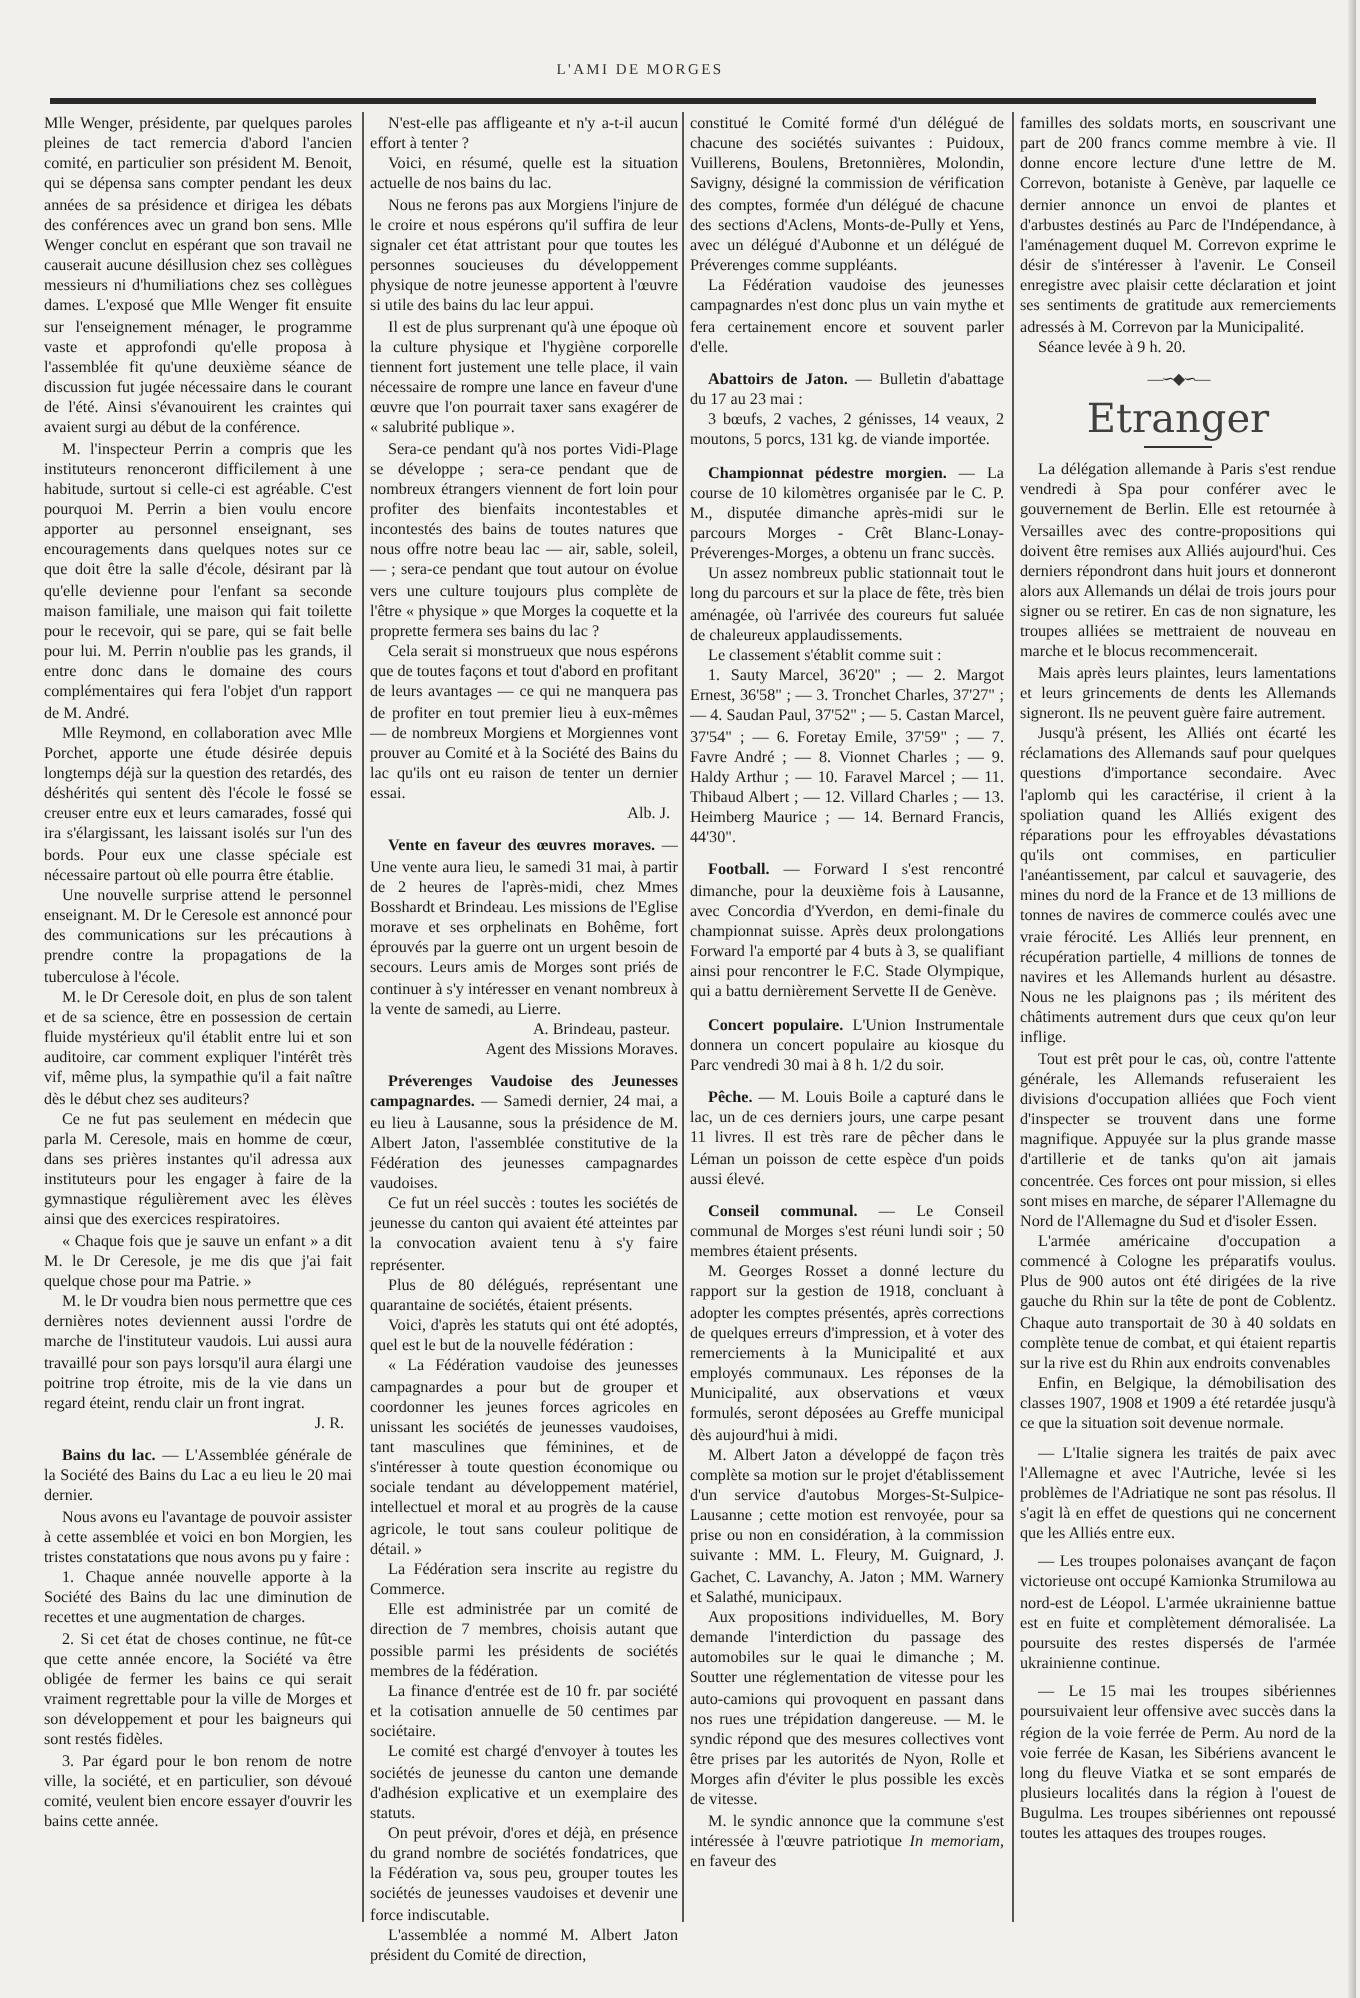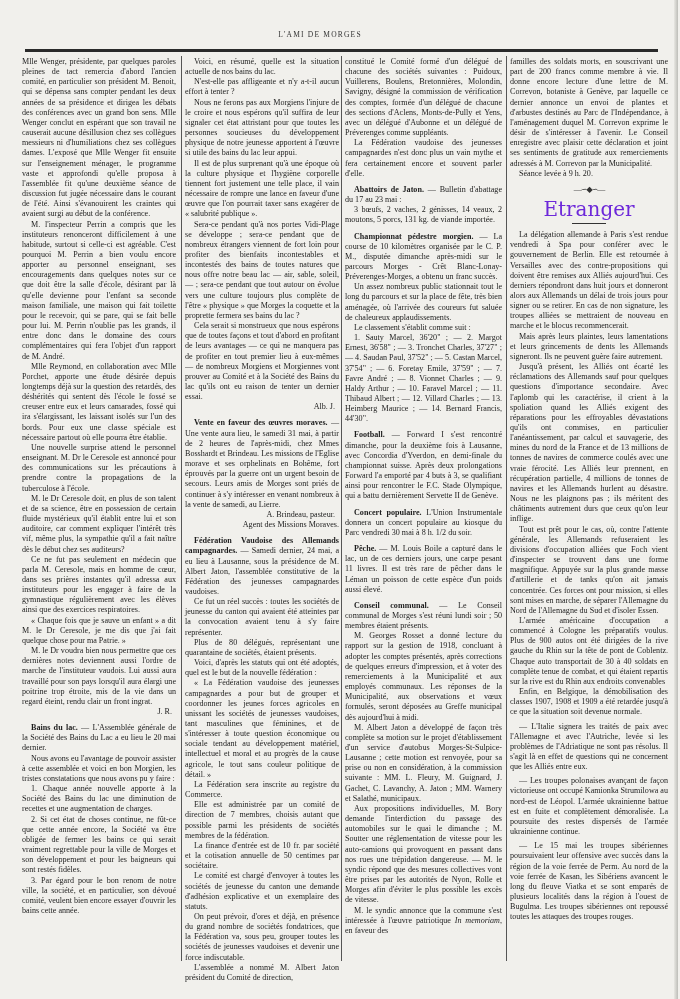--- a/index.html
+++ b/index.html
@@ -35,21 +35,21 @@
   p { margin: 0; text-indent: 9px; }
   p.noind { text-indent: 0; }
   .gap { margin-top: 4px; }
   .gap2 { margin-top: 6px; }
   b { font-weight: bold; }
   .sig { text-align: right; padding-right: 4px; }
   .sig2 { text-align: right; padding-right: 0; }
   .ornament { text-align: center; font-size: 8px; margin: 6px 0 2px; color: #333; letter-spacing: -1px; }
   .section-title {
     text-align: center; font-size: 20px; line-height: 24px; margin: 2px 0 0;
-    font-family: "DejaVu Serif", serif; font-weight: normal; color: #6d28d9;
+    font-family: "DejaVu Serif", serif; font-weight: normal; color: #404040;
   }
   .short-rule { width: 34px; height: 1px; background: #333; margin: 2px auto 6px; }
   .rightedge { position: absolute; right: 2px; top: 0; width: 4px; height: 999px; background: linear-gradient(to right, #e8e7e2, #bdbdb8); }
 </style>
 </head>
 <body>
 
 <div class="rightedge"></div>
 
 <div class="masthead">L'AMI DE MORGES</div>
@@ -70,31 +70,31 @@
   <p>M. le Dr voudra bien nous permettre que ces dernières notes deviennent aussi l'ordre de marche de l'instituteur vaudois. Lui aussi aura travaillé pour son pays lorsqu'il aura élargi une poitrine trop étroite, mis de la vie dans un regard éteint, rendu clair un front ingrat.</p>
   <div class="sig">J. R.</div>
   <p class="gap2"><b>Bains du lac.</b><span> — L'Assemblée générale de la Société des Bains du Lac a eu lieu le 20 mai dernier.</span></p>
   <p>Nous avons eu l'avantage de pouvoir assister à cette assemblée et voici en bon Morgien, les tristes constatations que nous avons pu y faire :</p>
   <p>1. Chaque année nouvelle apporte à la Société des Bains du lac une diminution de recettes et une augmentation de charges.</p>
   <p>2. Si cet état de choses continue, ne fût-ce que cette année encore, la Société va être obligée de fermer les bains ce qui serait vraiment regrettable pour la ville de Morges et son développement et pour les baigneurs qui sont restés fidèles.</p>
   <p>3. Par égard pour le bon renom de notre ville, la société, et en particulier, son dévoué comité, veulent bien encore essayer d'ouvrir les bains cette année.</p>
 </div>
 
 <div class="col c2">
+  <p>N'est-elle pas affligeante et n'y a-t-il aucun effort à tenter ?</p>
   <p>Voici, en résumé, quelle est la situation actuelle de nos bains du lac.</p>
-  <p>N'est-elle pas affligeante et n'y a-t-il aucun effort à tenter ?</p>
   <p>Nous ne ferons pas aux Morgiens l'injure de le croire et nous espérons qu'il suffira de leur signaler cet état attristant pour que toutes les personnes soucieuses du développement physique de notre jeunesse apportent à l'œuvre si utile des bains du lac leur appui.</p>
   <p>Il est de plus surprenant qu'à une époque où la culture physique et l'hygiène corporelle tiennent fort justement une telle place, il vain nécessaire de rompre une lance en faveur d'une œuvre que l'on pourrait taxer sans exagérer de « salubrité publique ».</p>
   <p>Sera-ce pendant qu'à nos portes Vidi-Plage se développe ; sera-ce pendant que de nombreux étrangers viennent de fort loin pour profiter des bienfaits incontestables et incontestés des bains de toutes natures que nous offre notre beau lac — air, sable, soleil, — ; sera-ce pendant que tout autour on évolue vers une culture toujours plus complète de l'être « physique » que Morges la coquette et la proprette fermera ses bains du lac ?</p>
   <p>Cela serait si monstrueux que nous espérons que de toutes façons et tout d'abord en profitant de leurs avantages — ce qui ne manquera pas de profiter en tout premier lieu à eux-mêmes — de nombreux Morgiens et Morgiennes vont prouver au Comité et à la Société des Bains du lac qu'ils ont eu raison de tenter un dernier essai.</p>
   <div class="sig">Alb. J.</div>
   <p class="gap2"><b>Vente en faveur des œuvres moraves.</b><span> — Une vente aura lieu, le samedi 31 mai, à partir de 2 heures de l'après-midi, chez Mmes Bosshardt et Brindeau. Les missions de l'Eglise morave et ses orphelinats en Bohême, fort éprouvés par la guerre ont un urgent besoin de secours. Leurs amis de Morges sont priés de continuer à s'y intéresser en venant nombreux à la vente de samedi, au Lierre.</span></p>
   <div class="sig">A. Brindeau, pasteur.</div>
   <div class="sig2">Agent des Missions Moraves.</div>
-  <p class="gap2"><b>Fédération Vaudoise des Allemands campagnardes.</b><span> — Samedi dernier, 24 mai, a eu lieu à Lausanne, sous la présidence de M. Albert Jaton, l'assemblée constitutive de la Fédération des jeunesses campagnardes vaudoises.</span></p>
+  <p class="gap2"><b>Préverenges Vaudoise des Jeunesses campagnardes.</b><span> — Samedi dernier, 24 mai, a eu lieu à Lausanne, sous la présidence de M. Albert Jaton, l'assemblée constitutive de la Fédération des jeunesses campagnardes vaudoises.</span></p>
   <p>Ce fut un réel succès : toutes les sociétés de jeunesse du canton qui avaient été atteintes par la convocation avaient tenu à s'y faire représenter.</p>
   <p>Plus de 80 délégués, représentant une quarantaine de sociétés, étaient présents.</p>
   <p>Voici, d'après les statuts qui ont été adoptés, quel est le but de la nouvelle fédération :</p>
   <p>« La Fédération vaudoise des jeunesses campagnardes a pour but de grouper et coordonner les jeunes forces agricoles en unissant les sociétés de jeunesses vaudoises, tant masculines que féminines, et de s'intéresser à toute question économique ou sociale tendant au développement matériel, intellectuel et moral et au progrès de la cause agricole, le tout sans couleur politique de détail. »</p>
   <p>La Fédération sera inscrite au registre du Commerce.</p>
   <p>Elle est administrée par un comité de direction de 7 membres, choisis autant que possible parmi les présidents de sociétés membres de la fédération.</p>
   <p>La finance d'entrée est de 10 fr. par société et la cotisation annuelle de 50 centimes par sociétaire.</p>
   <p>Le comité est chargé d'envoyer à toutes les sociétés de jeunesse du canton une demande d'adhésion explicative et un exemplaire des statuts.</p>
   <p>On peut prévoir, d'ores et déjà, en présence du grand nombre de sociétés fondatrices, que la Fédération va, sous peu, grouper toutes les sociétés de jeunesses vaudoises et devenir une force indiscutable.</p>
   <p>L'assemblée a nommé M. Albert Jaton président du Comité de direction,</p>

